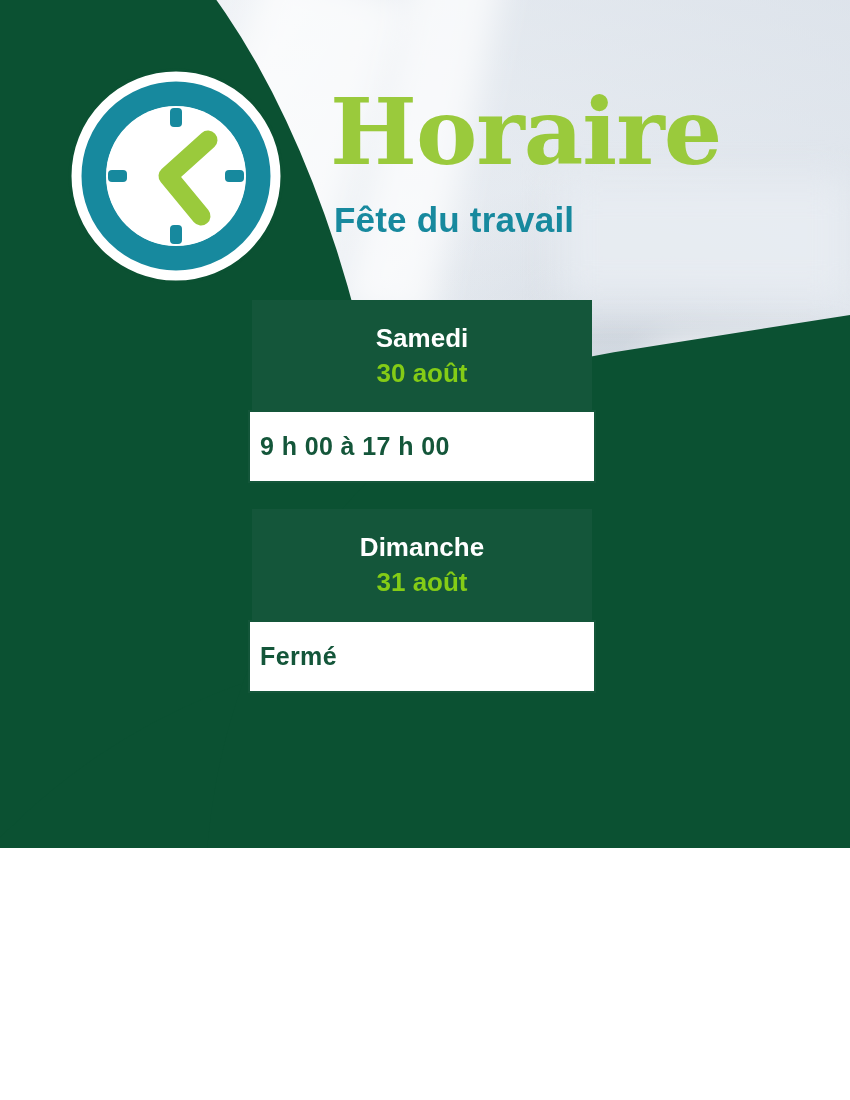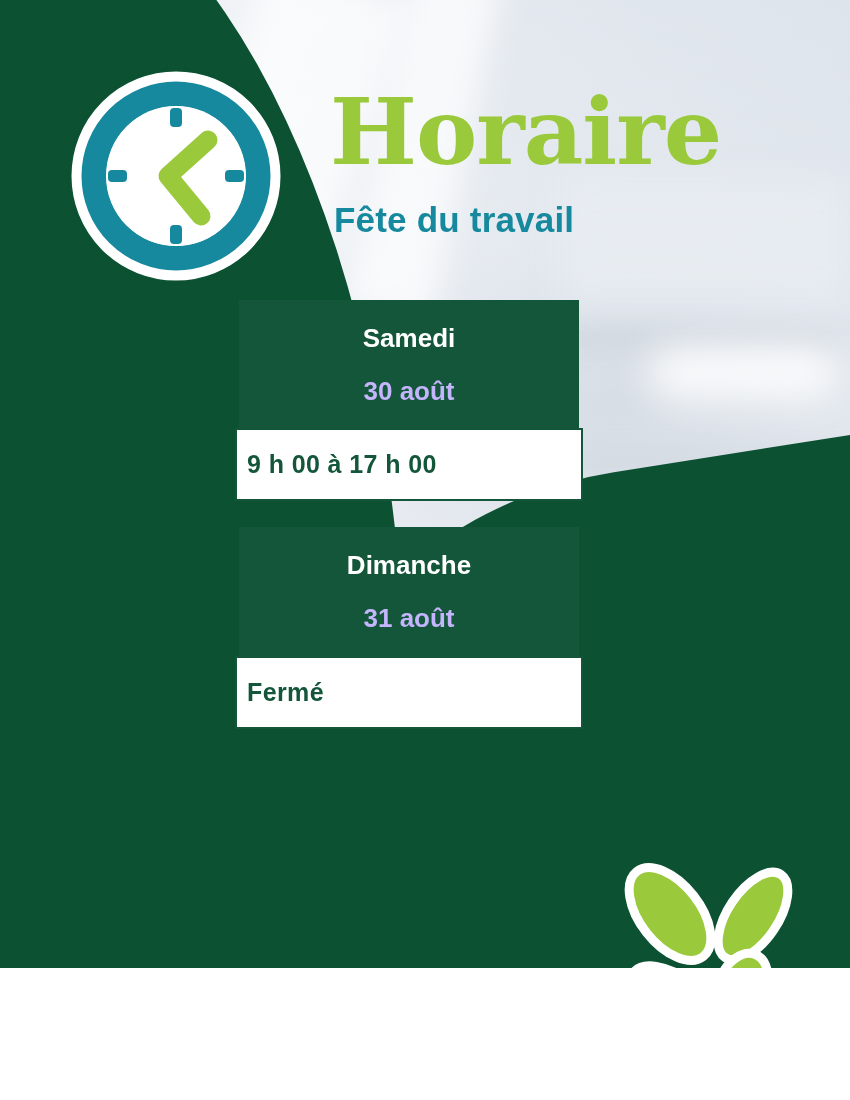--- a/index.html
+++ b/index.html
@@ -4,21 +4,21 @@
 <title>Horaire</title>
 <style>
   html, body {
     margin: 0;
     padding: 0;
     background: #ffffff;
   }
   .poster {
     position: relative;
     width: 850px;
-    height: 968px;
+    height: 848px;
     overflow: hidden;
     font-family: "Liberation Sans", sans-serif;
     background: #e8ecf1;
   }
 
   
   .bg-photo {
     position: absolute;
     inset: 0;
     background:
@@ -106,21 +106,21 @@
     font-weight: 700;
     font-size: 35px;
     color: #17899e;
     margin: 22px 0 8px 4px;
     letter-spacing: 0.2px;
   }
 
   
   .cards {
     position: absolute;
-    left: 239px;
+    left: 252px;
     top: 300px;
     width: 340px;
   }
   .card { margin-bottom: 26px; }
   .card:last-child { margin-bottom: 0; }
 
   .card-head {
     background: #14563a;
     padding: 22px 10px 20px;
     text-align: center;
@@ -129,23 +129,23 @@
     font-family: "Liberation Sans", sans-serif;
     font-weight: 700;
     font-size: 26px;
     color: #ffffff;
     line-height: 1.25;
   }
   .card-date {
     font-family: "Liberation Sans", sans-serif;
     font-weight: 700;
     font-size: 26px;
-    color: #c4b5fd;
+    color: #84cc16;
     line-height: 1.3;
-    margin-top: 20px;
+    margin-top: 2px;
   }
   .card-hours {
     background: #ffffff;
     border: 2px solid #14563a;
     margin: 0 -4px;
     padding: 20px 10px;
     text-align: left;
   }
   .card-hours-text {
     font-family: "Liberation Sans", sans-serif;

